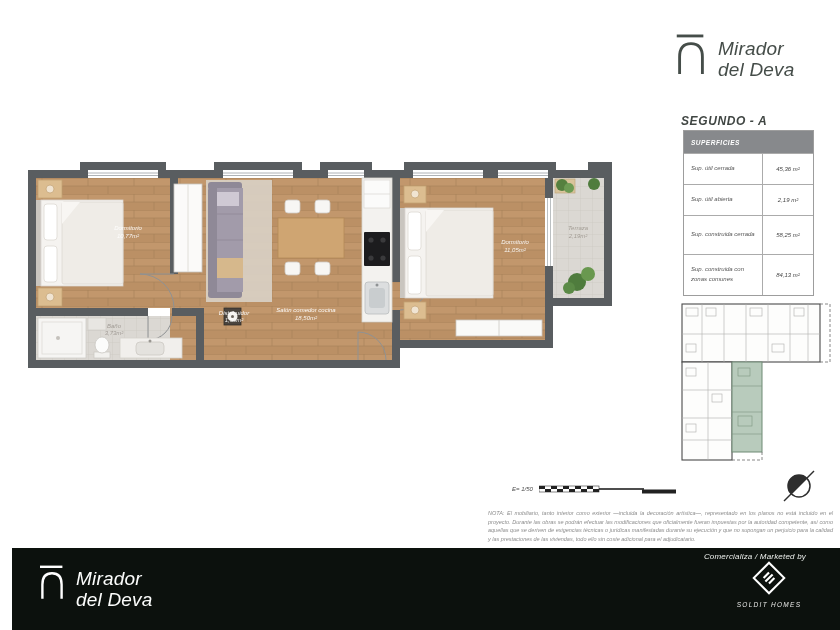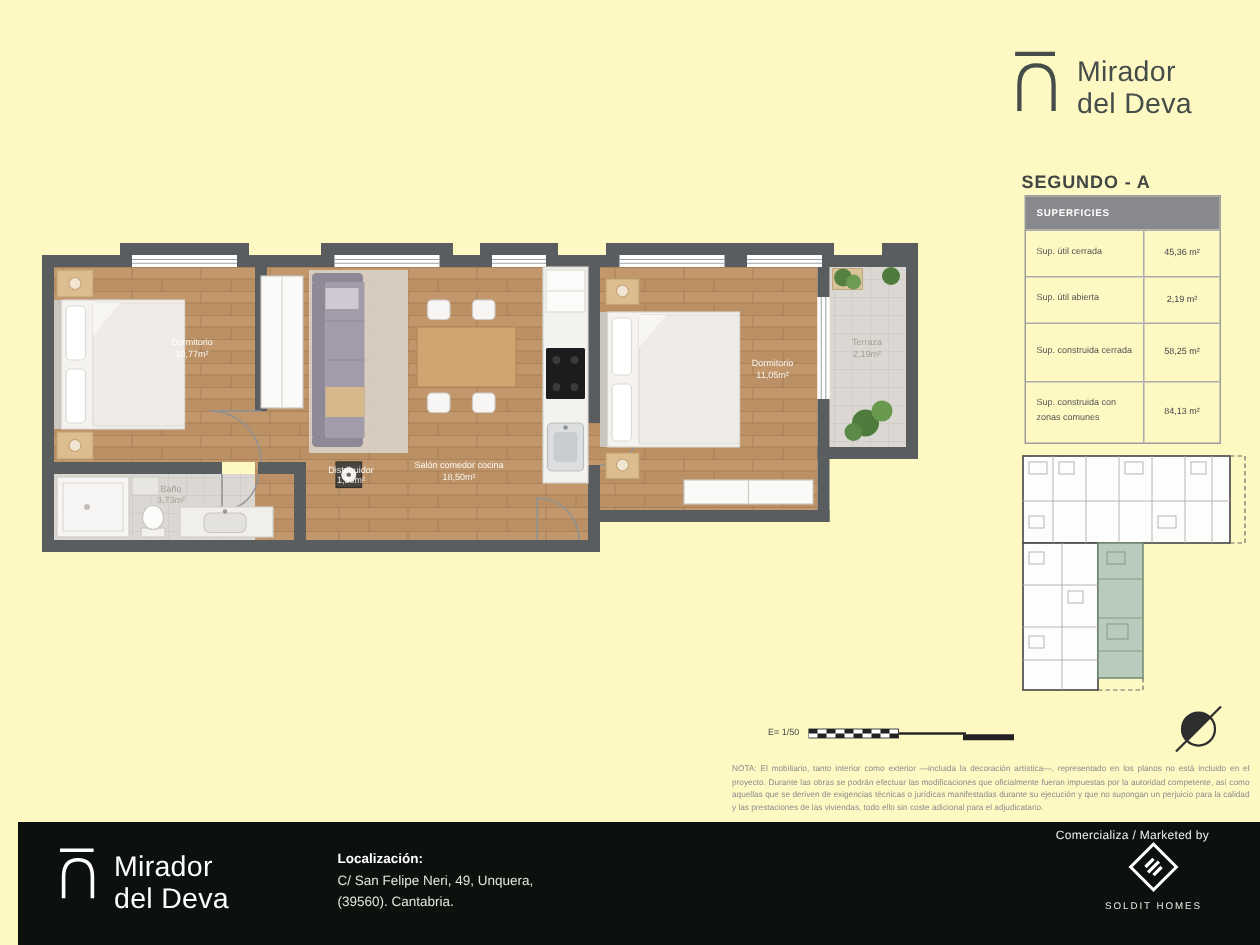--- a/index.html
+++ b/index.html
@@ -1,17 +1,17 @@
 <!DOCTYPE html>
 <html><head>
 <meta charset="utf-8">
 <style>
   html,body{margin:0;padding:0;background:#e9e9e9;}
-  #page{position:relative;width:840px;height:630px;background:#fef9c3;overflow:hidden;
-        font-family:"Liberation Sans",sans-serif;}
+  #page{position:relative;width:840px;height:630px;background:#ffffff;overflow:hidden;
+        font-family:"Liberation Sans",sans-serif;font-style:italic;}
   
   #brand-header{position:absolute;left:672px;top:32px;display:flex;align-items:flex-start;gap:8px;color:#454d49;}
   #brand-header .brand-text{font-size:19px;line-height:1.08;font-weight:500;letter-spacing:.2px;margin-top:7px;}
   #plan-title{position:absolute;left:681px;top:88px;font-size:12px;font-weight:bold;color:#40464三px;}
   #plan-title{color:#404643;letter-spacing:.6px;margin-top:26px;}
   
   #surfaces{position:absolute;left:683px;top:130px;width:129px;border:1px solid #9d9d9d;font-size:6px;color:#555;}
   #surfaces .thead{height:22px;background:#87898c;color:#fff;display:flex;align-items:center;
                    padding-left:7px;font-size:6.5px;font-weight:bold;letter-spacing:.5px;}
   #surfaces .tr{display:flex;border-top:1px solid #ababab;}
@@ -324,25 +324,20 @@
       <svg width="32" height="38" viewBox="0 0 40 46">
         <line x1="5" y1="4" x2="33" y2="4" stroke="#ffffff" stroke-width="3"></line>
         <path d="M8,44 V26 Q8,12 20,12 Q32,12 32,26 V44" fill="none" stroke="#ffffff" stroke-width="3"></path>
       </svg>
       <div class="brand-text">
         <div>Mirador</div>
         <div>del Deva</div>
       </div>
     </div>
 
-    <div id="footer-loc">
-      <div class="loc-label">Localización:</div>
-      <div class="loc-line">C/ San Felipe Neri, 49, Unquera,</div>
-      <div class="loc-line">(39560). Cantabria.</div>
-    </div>
 
     <div id="footer-agency">
       <svg width="36" height="36" viewBox="0 0 40 40">
         <rect x="8" y="8" width="24" height="24" transform="rotate(45 20 20)" fill="none" stroke="#ffffff" stroke-width="2.2"></rect>
         <path d="M14,20 L20,14 M20,26 L26,20 M16,24 L24,16" stroke="#ffffff" stroke-width="2.4" fill="none"></path>
       </svg>
       <div class="agency-label">SOLDIT HOMES</div>
     </div>
   </div>
 

